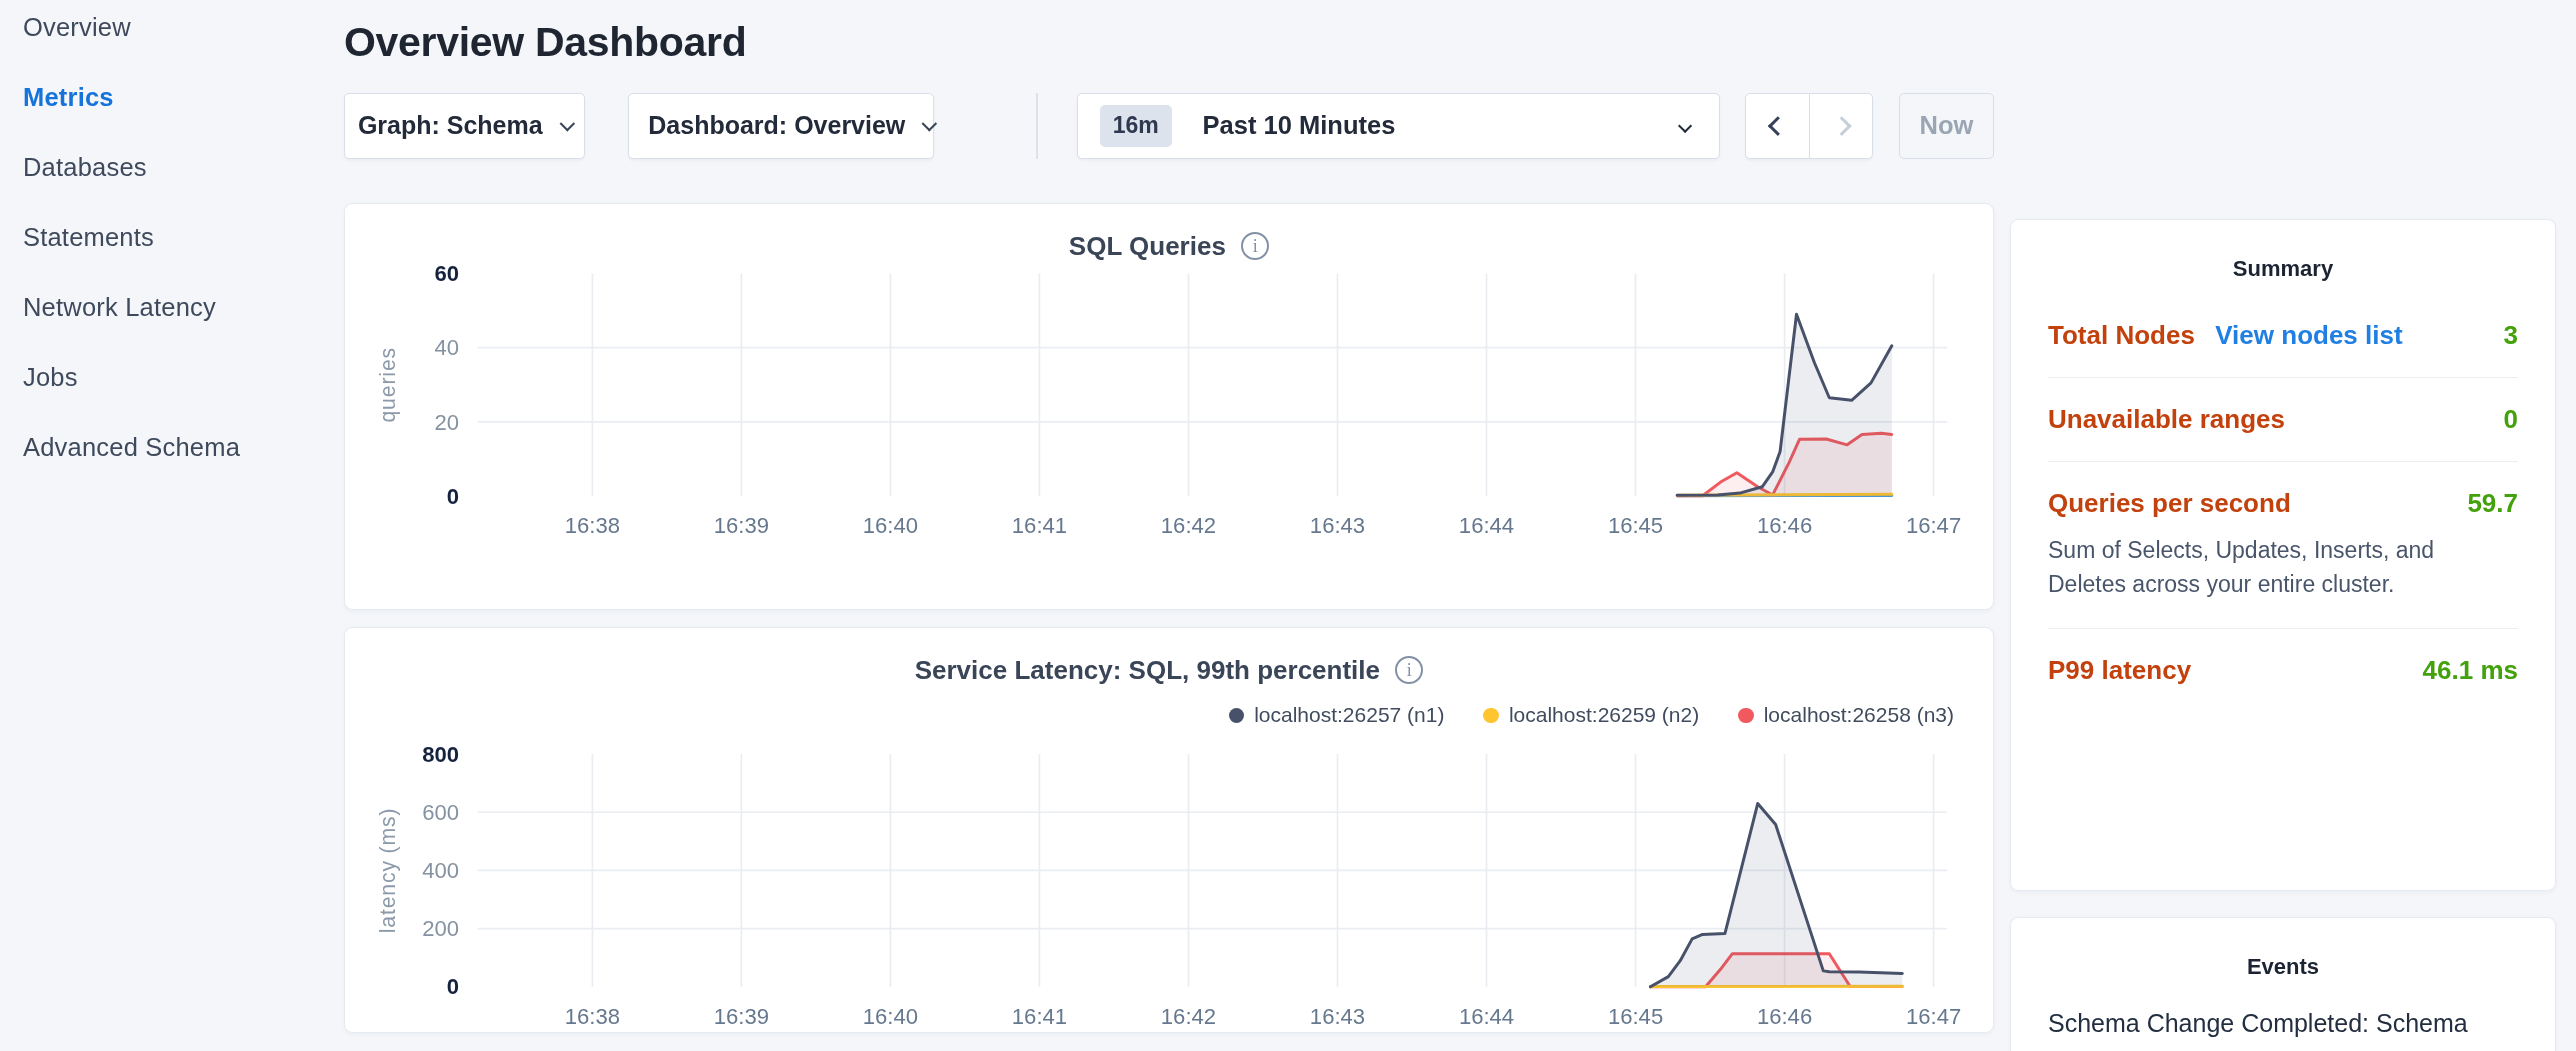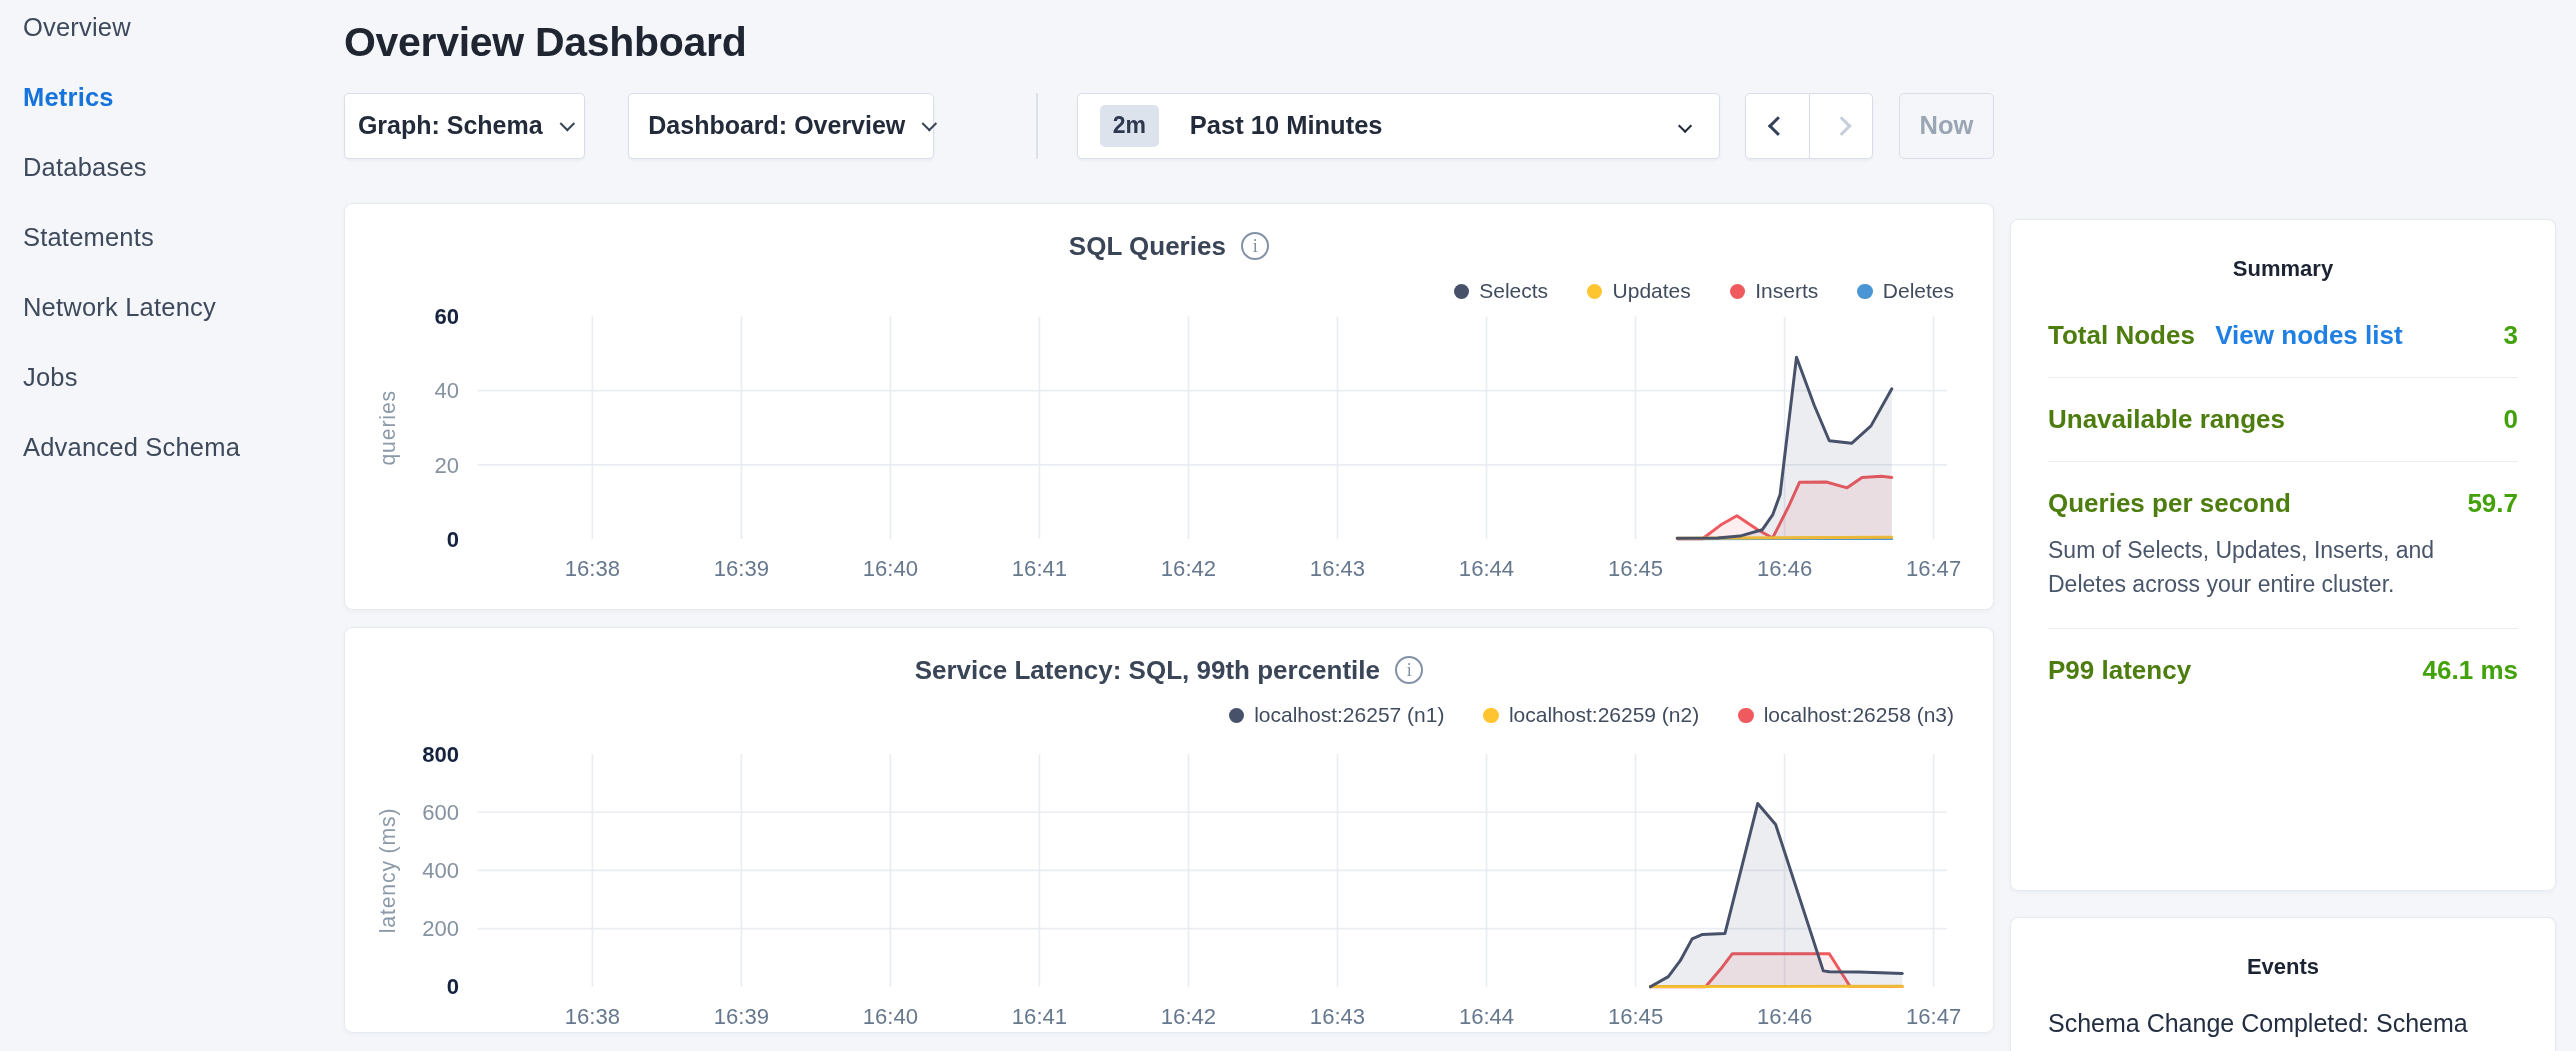--- a/index.html
+++ b/index.html
@@ -85,21 +85,21 @@
   
   .right-col { position:absolute; left:2010px; top:219px; width:546px; }
   .panel { background:#fff; border:0.9px solid #e5eaf1; border-radius:8.5px;
     box-shadow:0 1.7px 4.3px rgba(25,39,62,0.04); padding:36px 37px; }
   .summary-panel { min-height:672px; }
   .events-panel  { margin-top:25.5px; height:204px; }
   .card-title { font-size:22px; font-weight:700; color:#1c2433; text-align:center; margin-bottom:12px; }
   .srow { padding:26px 0; }
   .srow + .srow { border-top:1.7px solid #eaeef3; }
   .srow-head { display:flex; align-items:baseline; }
-  .srow-label { font-size:26px; font-weight:700; color:#4d7c0f; }
+  .srow-label { font-size:26px; font-weight:700; color:#c2410c; }
   .srow-link  { font-size:26px; font-weight:700; color:#1f7fe3; margin-left:20.4px; cursor:pointer; }
   .srow-value { margin-left:auto; font-size:26px; font-weight:700; color:#43a10c; white-space:nowrap; }
   .srow-desc  { margin-top:13.6px; font-size:23px; color:#49556a; line-height:1.5; }
   .event-item { margin-top:24px; }
   .event-text { font-size:25px; color:#232e40; line-height:1.55; }
 </style>
 </head>
 <body>
 
 <div class="sidebar">
@@ -121,58 +121,40 @@
     <div class="dropdown dd-graph">
       <span>Graph: Schema</span>
       <span class="chev"></span>
     </div>
     <div class="dropdown dd-dash">
       <span>Dashboard: Overview</span>
       <span class="chev"></span>
     </div>
     <div class="vdivider"></div>
     <div class="time-box">
-      <span class="time-badge">2m</span>
+      <span class="time-badge">16m</span>
       <span class="time-label">Past 10 Minutes</span>
       <span class="time-chev"></span>
     </div>
     <div class="arrow-group">
       <div class="arrow-btn">
         <span class="arr arr-left"></span>
       </div>
       <div class="arrow-btn">
         <span class="arr arr-right"></span>
       </div>
     </div>
     <div class="now-btn">Now</div>
   </div>
 
   <div class="chart-card first">
     <div class="chart-title-row">
       <span>SQL Queries</span>
       <span class="info-icon">i</span>
     </div>
-    <div class="legend">
-        <span class="legend-item">
-          <span class="legend-dot" style="background: rgb(71, 81, 105);"></span>
-          <span>Selects</span>
-        </span>
-        <span class="legend-item">
-          <span class="legend-dot" style="background: rgb(255, 197, 49);"></span>
-          <span>Updates</span>
-        </span>
-        <span class="legend-item">
-          <span class="legend-dot" style="background: rgb(240, 90, 95);"></span>
-          <span>Inserts</span>
-        </span>
-        <span class="legend-item">
-          <span class="legend-dot" style="background: rgb(74, 150, 213);"></span>
-          <span>Deletes</span>
-        </span>
-      </div>
     <div class="plot-holder">
         <svg viewBox="0 0 1900 332" width="1616" height="282">
           <line x1="290" y1="10" x2="290" y2="272" stroke="#e9edf2" stroke-width="2"></line>
           <text x="290" y="316" text-anchor="middle" fill="#66788e" font-size="26">16:38</text>
           <line x1="465.44" y1="10" x2="465.44" y2="272" stroke="#e9edf2" stroke-width="2"></line>
           <text x="465.44" y="316" text-anchor="middle" fill="#66788e" font-size="26">16:39</text>
           <line x1="640.88" y1="10" x2="640.88" y2="272" stroke="#e9edf2" stroke-width="2"></line>
           <text x="640.88" y="316" text-anchor="middle" fill="#66788e" font-size="26">16:40</text>
           <line x1="816.3199999999999" y1="10" x2="816.3199999999999" y2="272" stroke="#e9edf2" stroke-width="2"></line>
           <text x="816.3199999999999" y="316" text-anchor="middle" fill="#66788e" font-size="26">16:41</text>

